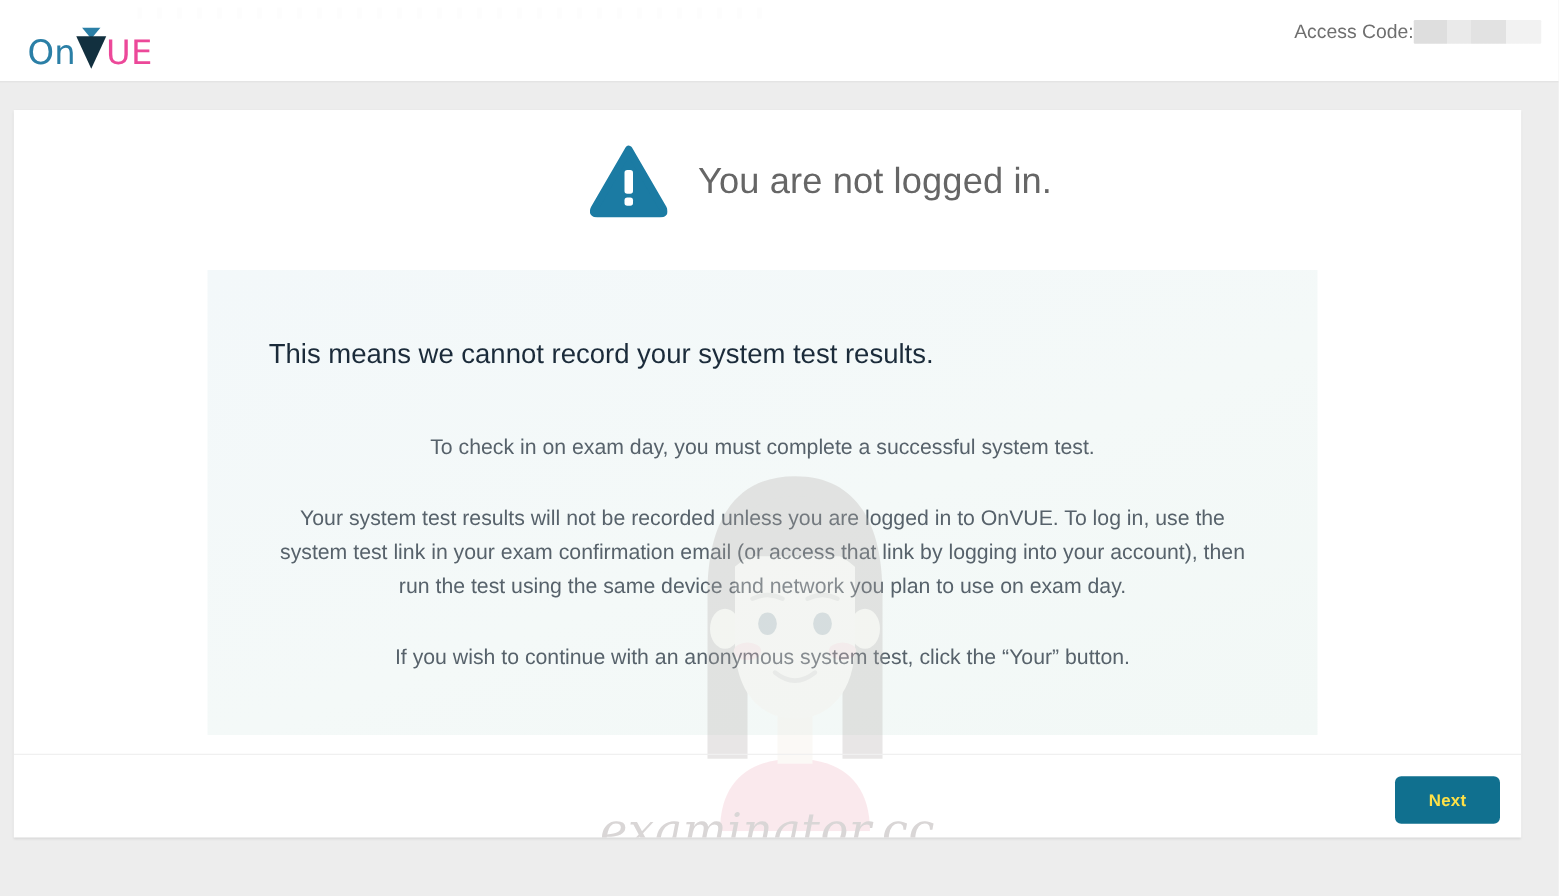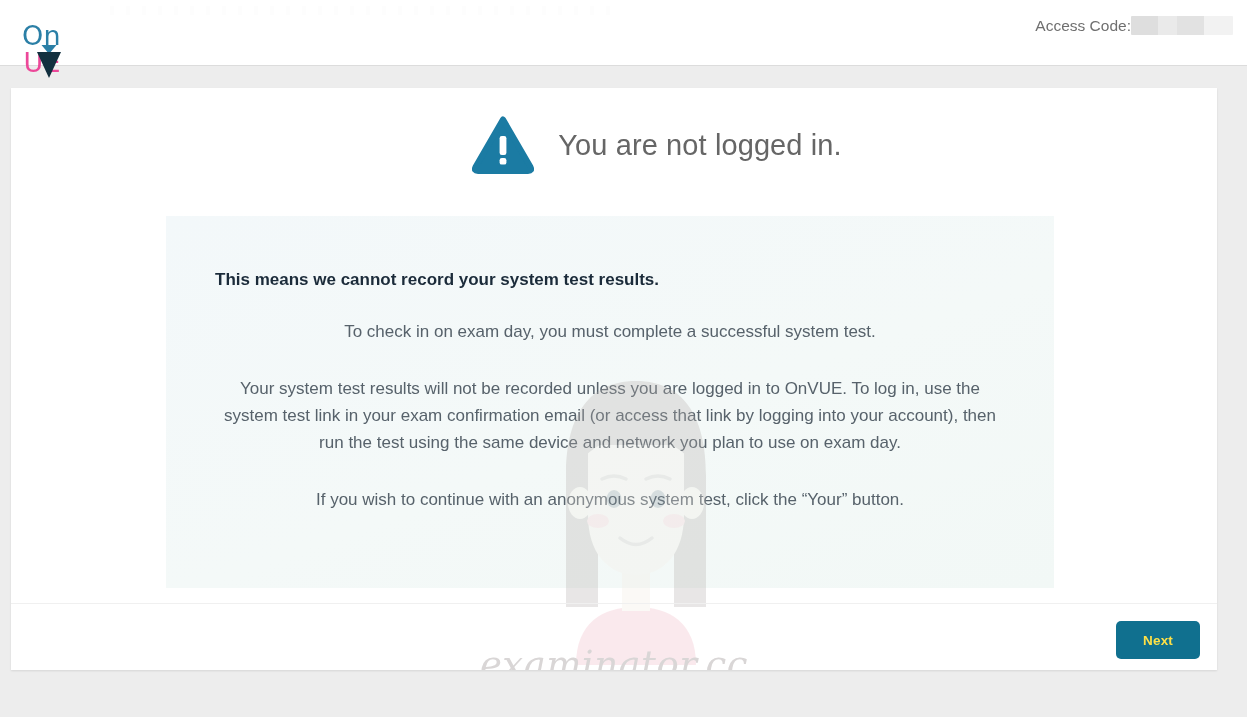--- a/index.html
+++ b/index.html
@@ -38,21 +38,20 @@
   .logo {
     position: absolute;
     left: 22px;
     top: 22px;
     height: 34px;
     display: flex;
     align-items: flex-end;
     font-family: "DejaVu Sans", sans-serif;
     letter-spacing: .2px;
     user-select: none;
-    flex-direction: column;
   }
   .logo-on {
     font-size: 27px;
     color: #2b7fa6;
     line-height: 1;
     font-weight: 400;
   }
   .logo-v-wrap {
     position: relative;
     width: 26px;
@@ -131,24 +130,24 @@
     position: absolute;
     left: 155px;
     top: 128px;
     width: 888px;
     height: 372px;
     background: linear-gradient(160deg,#f3f8fa 0%, #f4f9f8 55%, #f2f8f6 100%);
     box-sizing: border-box;
     padding: 54px 49px 0 49px;
   }
   .msg-heading {
-    font-size: 17px;
-    font-weight: bold;
+    font-size: 22px;
+    font-weight: normal;
     color: #1b2b3a;
-    margin: 0 0 28px 0;
+    margin: 0 0 48px 0;
     font-family: "Liberation Sans", sans-serif;
   }
   .msg-p {
     font-size: 17px;
     color: #57626b;
     line-height: 27px;
     margin: 0 0 30px 0;
     max-width: 790px;
     font-family: "Liberation Sans", sans-serif;
     text-align: center;

